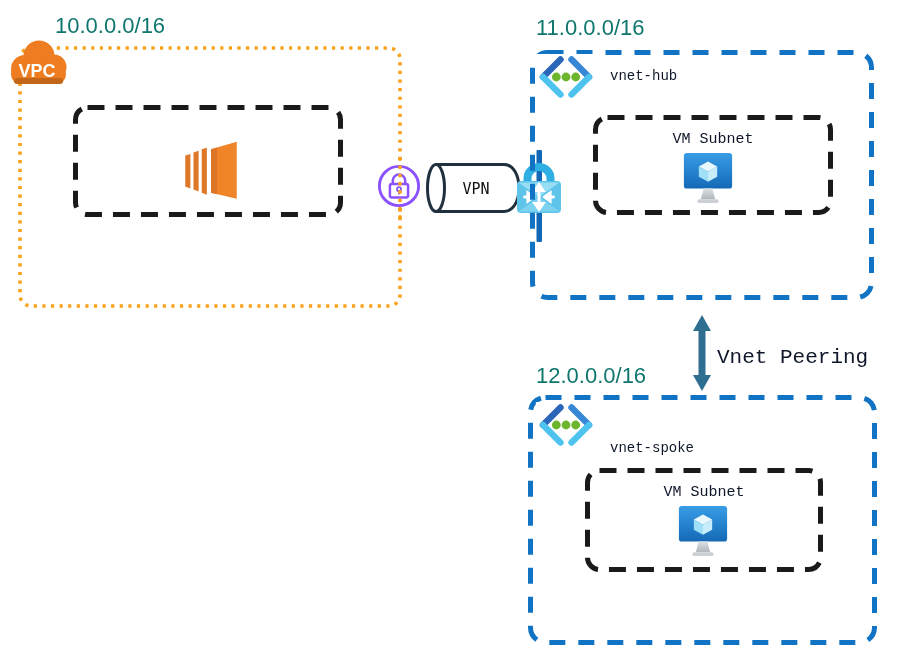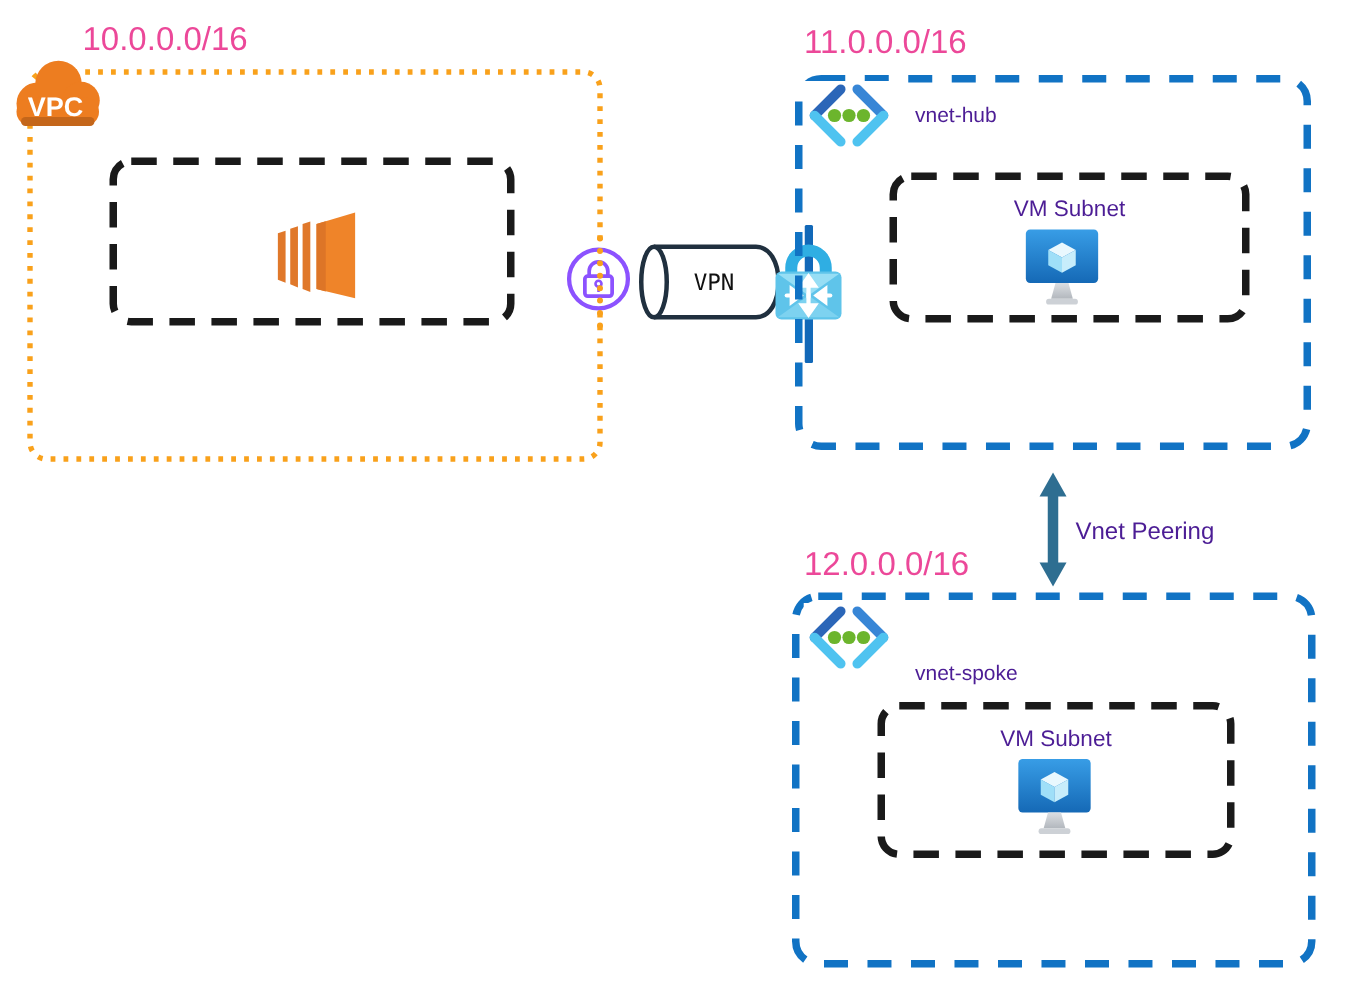--- a/index.html
+++ b/index.html
@@ -4,29 +4,29 @@
 <style>
   * { margin:0; padding:0; box-sizing:border-box; }
   html,body { background:#ffffff; }
   #canvas {
     position:relative; width:904px; height:671px; background:#ffffff;
     overflow:hidden; font-family:"Liberation Sans", sans-serif;
   }
   .abs { position:absolute; }
   .cidr {
     font-family:"Liberation Sans", sans-serif;
-    font-size:22px; color:#ec4899; letter-spacing:0px; white-space:nowrap;
+    font-size:22px; color:#0f766e; letter-spacing:0px; white-space:nowrap;
   }
   .mono {
-    font-family:Liberation Sans, sans-serif;
-    color:#4c1d95; white-space:nowrap;
+    font-family:Liberation Mono, monospace;
+    color:#0f172a; white-space:nowrap;
   }
   .subnet-label { font-size:15px; text-align:center; }
   .vnet-name { font-size:14px; }
-  .peer-label { font-size:16px; }
+  .peer-label { font-size:21px; }
   .boxsvg { position:absolute; overflow:visible; }
   .dotline {
     position:absolute; width:0;
     border-left:4px dotted #F9A11B;
   }
 </style>
 </head>
 <body>
 
 <div id="canvas">

